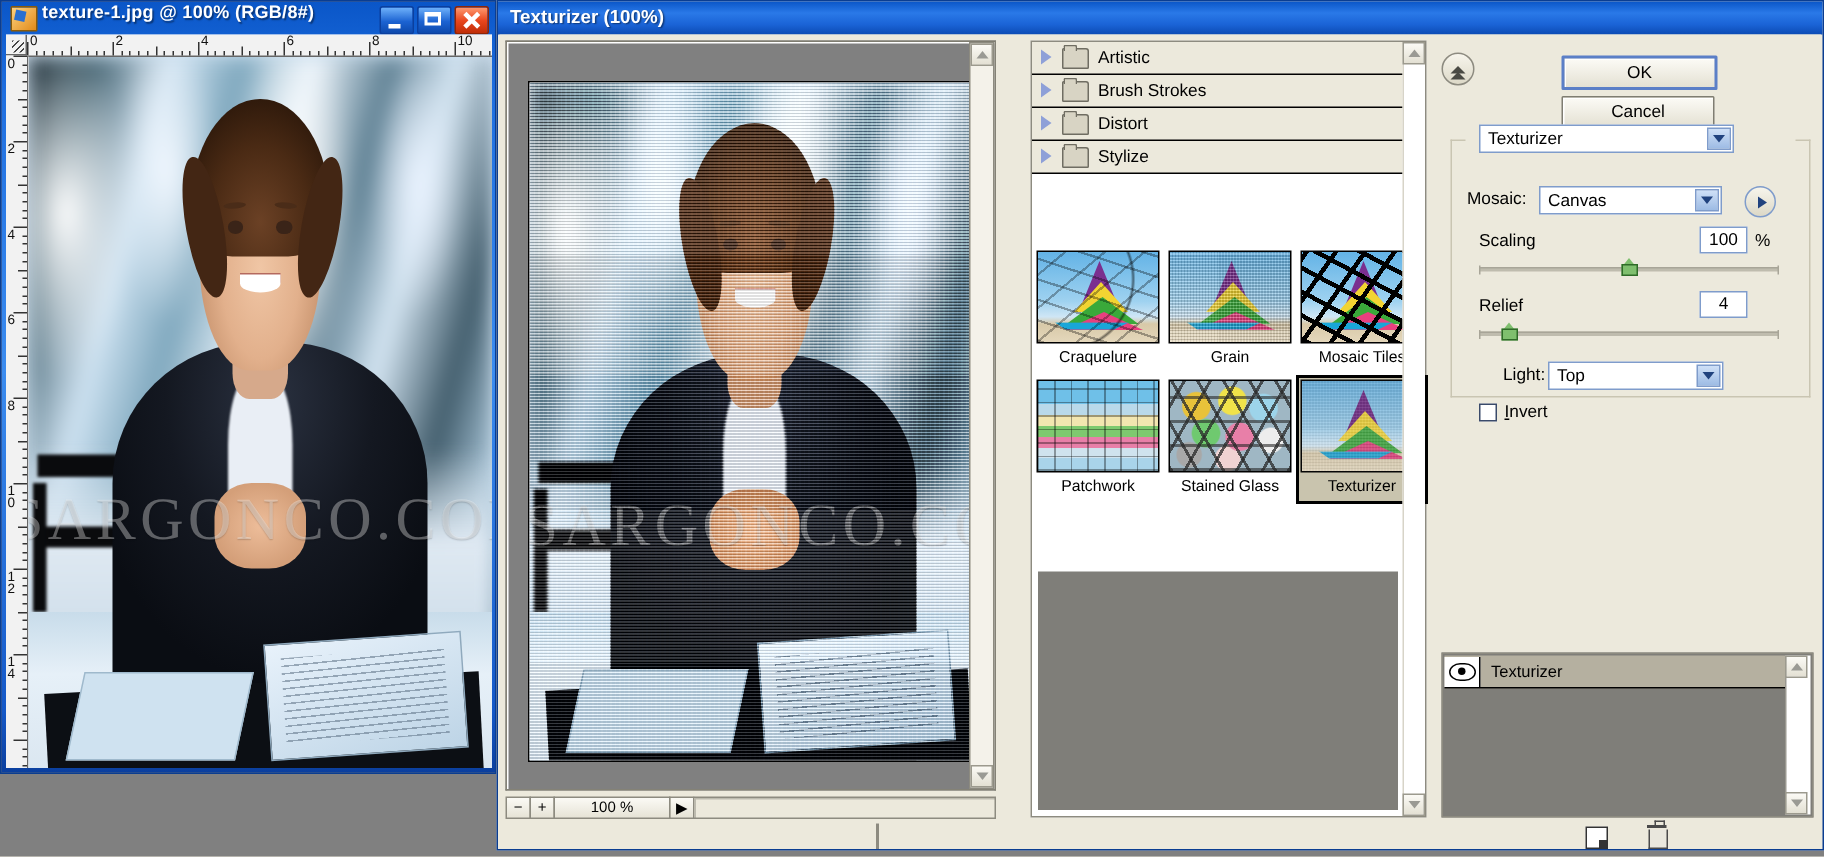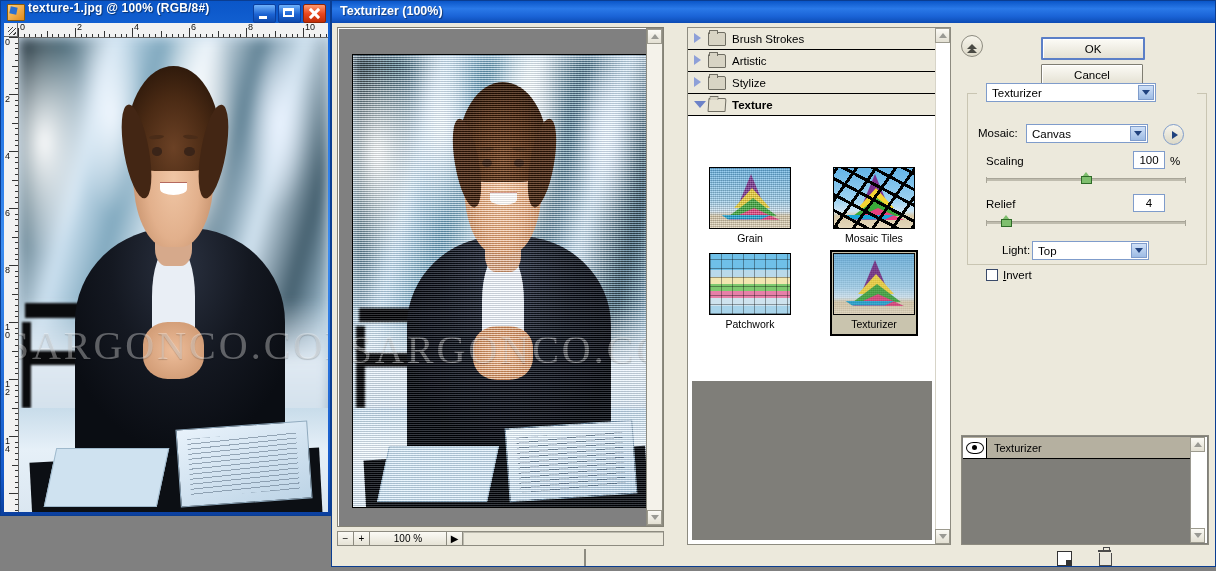--- a/index.html
+++ b/index.html
@@ -586,42 +586,54 @@
 
       </div>
 
       <div class="sb sbh" style="left:251px;top:526px;width:0;"></div>
 
       <div id="filterPanel">
         <div id="treeList">
             <div class="trow">
               <span class="tri right" style="top: 5px;"></span>
               <span class="folder"></span>
-              <span class="tlbl">Brush Strokes</span>
+              <span class="tlbl">Artistic</span>
             </div>
             <div class="trow">
               <span class="tri right" style="top: 5px;"></span>
               <span class="folder"></span>
-              <span class="tlbl">Artistic</span>
+              <span class="tlbl">Brush Strokes</span>
+            </div>
+            <div class="trow">
+              <span class="tri right" style="top: 5px;"></span>
+              <span class="folder"></span>
+              <span class="tlbl">Distort</span>
             </div>
             <div class="trow">
               <span class="tri right" style="top: 5px;"></span>
               <span class="folder"></span>
               <span class="tlbl">Stylize</span>
             </div>
-            <div class="trow open">
-              <span class="tri down" style="top: 7px;"></span>
-              <span class="folder open"></span>
-              <span class="tlbl bold">Texture</span>
-            </div>
           </div>
 
         <div id="thumbArea">
           <div class="thumbGrid">
             <div class="trowT" id="thRow1">
+                <div class="thumb">
+                  <div class="thimg">
+                    <div class="sb-sky"></div>
+                    <div class="sb-sail1"></div>
+                    <div class="sb-sail2"></div>
+                    <div class="sb-sail3"></div>
+                    <div class="sb-sail4"></div>
+                    <div class="sb-hull"></div>
+                    <div class="craq"></div>
+                  </div>
+                  <div class="thcap">Craquelure</div>
+                </div>
                 <div class="thumb">
                   <div class="thimg">
                     <div class="sb-sky"></div>
                     <div class="sb-sail1"></div>
                     <div class="sb-sail2"></div>
                     <div class="sb-sail3"></div>
                     <div class="sb-sail4"></div>
                     <div class="sb-hull"></div>
                     <div class="grainy"></div>
                   </div>
@@ -641,20 +653,27 @@
                 </div>
               </div>
             <div class="trowT" id="thRow2">
                 <div class="thumb">
                   <div class="thimg">
                     <div class="patch"></div>
                     <div class="patchGrid"></div>
                   </div>
                   <div class="thcap">Patchwork</div>
                 </div>
+                <div class="thumb">
+                  <div class="thimg">
+                    <div class="stained"></div>
+                    <div class="stainedNet"></div>
+                  </div>
+                  <div class="thcap">Stained Glass</div>
+                </div>
                 <div class="thumb sel">
                   <div class="thimg sb-sel-img">
                     <div class="sb-sky"></div>
                     <div class="sb-sail1"></div>
                     <div class="sb-sail2"></div>
                     <div class="sb-sail3"></div>
                     <div class="sb-sail4"></div>
                     <div class="sb-hull"></div>
                     <div class="grainy" style="opacity:.35"></div>
                   </div>

